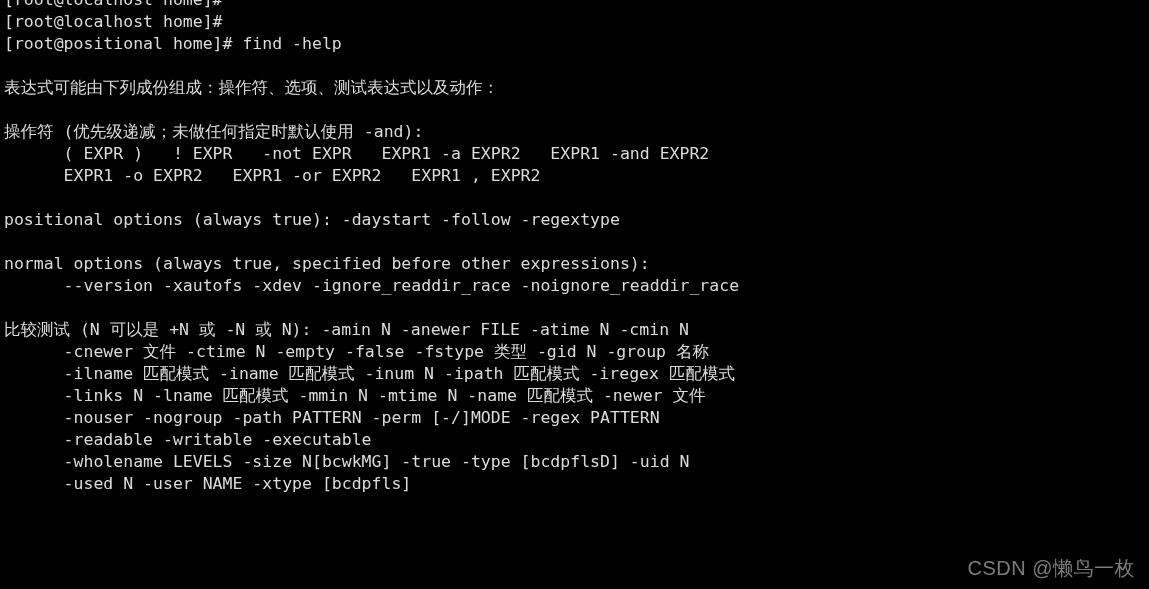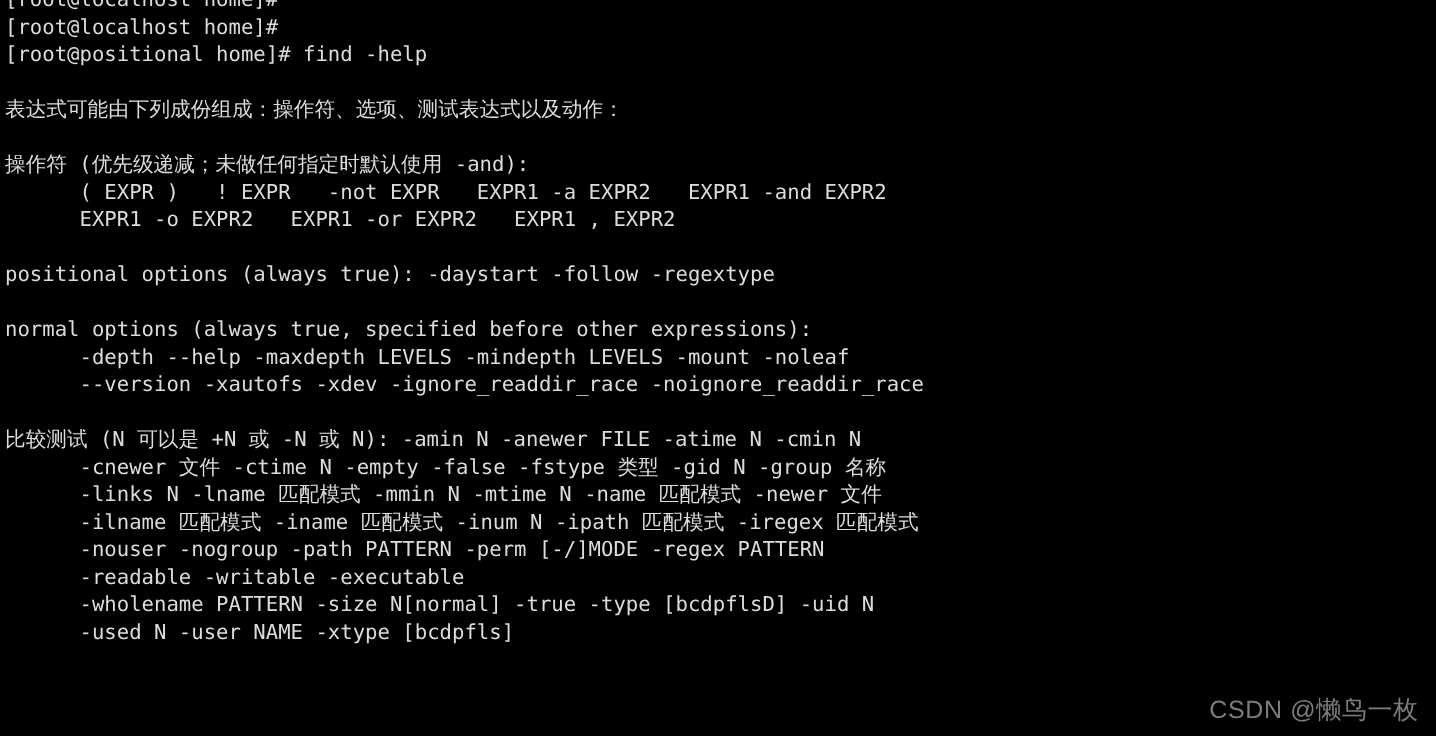--- a/index.html
+++ b/index.html
@@ -67,26 +67,25 @@
       <div class="line blank"></div>
       <div class="line">表达式可能由下列成份组成：操作符、选项、测试表达式以及动作：</div>
       <div class="line blank"></div>
       <div class="line">操作符 (优先级递减；未做任何指定时默认使用 -and):</div>
       <div class="line">      ( EXPR )   ! EXPR   -not EXPR   EXPR1 -a EXPR2   EXPR1 -and EXPR2</div>
       <div class="line">      EXPR1 -o EXPR2   EXPR1 -or EXPR2   EXPR1 , EXPR2</div>
       <div class="line blank"></div>
       <div class="line">positional options (always true): -daystart -follow -regextype</div>
       <div class="line blank"></div>
       <div class="line">normal options (always true, specified before other expressions):</div>
-      <div class="line">      -depth --help -maxdepth LEVELS -mindepth LEVELS -mount -noleaf</div>
       <div class="line">      --version -xautofs -xdev -ignore_readdir_race -noignore_readdir_race</div>
       <div class="line blank"></div>
       <div class="line">比较测试 (N 可以是 +N 或 -N 或 N): -amin N -anewer FILE -atime N -cmin N</div>
       <div class="line">      -cnewer 文件 -ctime N -empty -false -fstype 类型 -gid N -group 名称</div>
+      <div class="line">      -ilname 匹配模式 -iname 匹配模式 -inum N -ipath 匹配模式 -iregex 匹配模式</div>
       <div class="line">      -links N -lname 匹配模式 -mmin N -mtime N -name 匹配模式 -newer 文件</div>
-      <div class="line">      -ilname 匹配模式 -iname 匹配模式 -inum N -ipath 匹配模式 -iregex 匹配模式</div>
       <div class="line">      -nouser -nogroup -path PATTERN -perm [-/]MODE -regex PATTERN</div>
       <div class="line">      -readable -writable -executable</div>
-      <div class="line">      -wholename PATTERN -size N[normal] -true -type [bcdpflsD] -uid N</div>
+      <div class="line">      -wholename LEVELS -size N[bcwkMG] -true -type [bcdpflsD] -uid N</div>
       <div class="line">      -used N -user NAME -xtype [bcdpfls]</div>
     </div>
   <div class="watermark">CSDN @懒鸟一枚</div>
 </div>
 
 </body></html>

